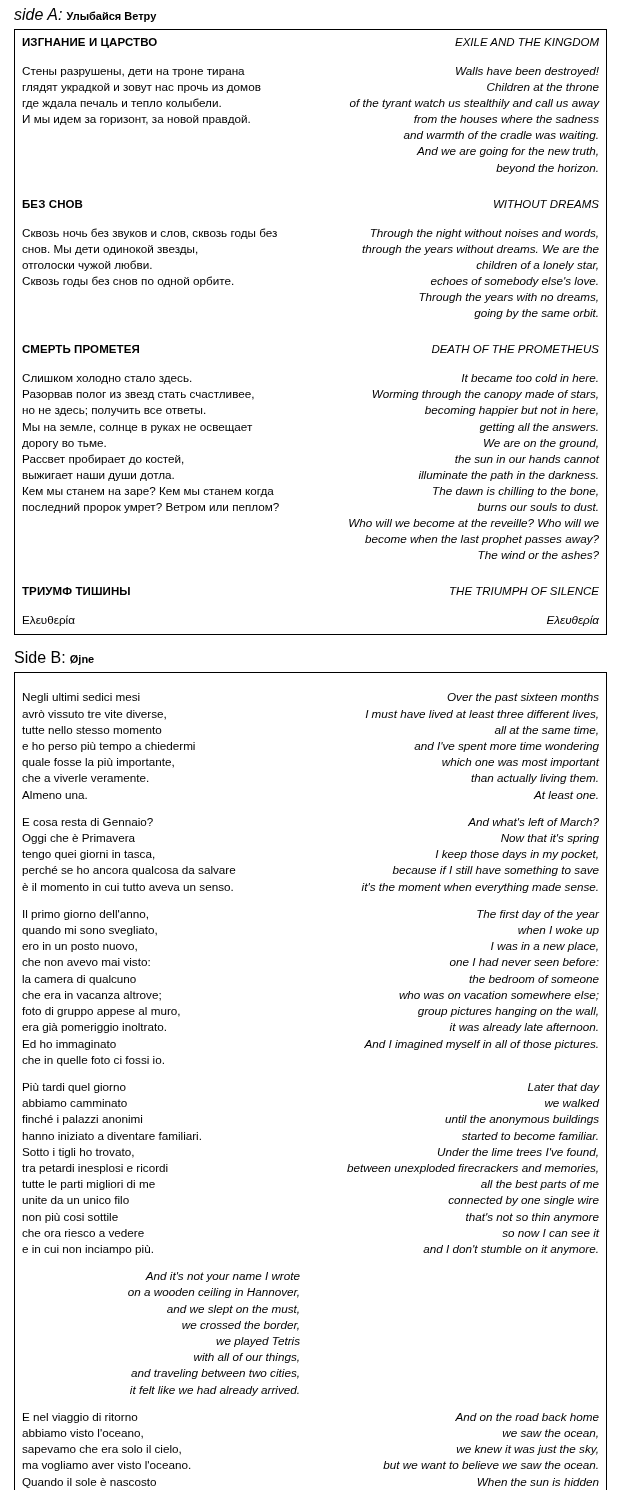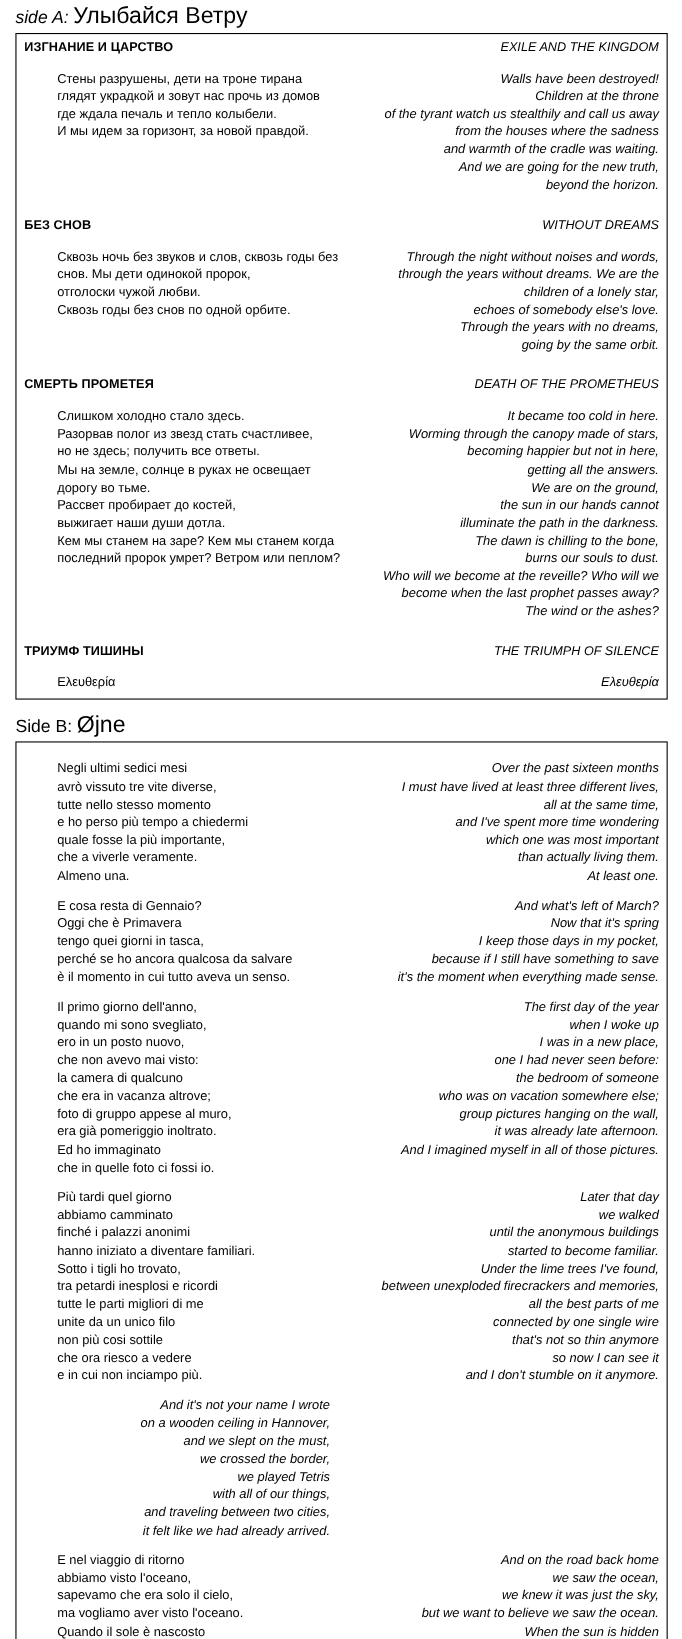--- a/index.html
+++ b/index.html
@@ -26,22 +26,22 @@
     white-space: nowrap;
   }
   .side-header .side-label {
     font-size: 16px;
     font-weight: normal;
   }
   .side-header.italic-label .side-label {
     font-style: italic;
   }
   .side-header .side-title {
-    font-size: 21px;
-    font-weight: normal;
+    font-size: 11px;
+    font-weight: bold;
   }
   .lyric-box {
     border: 1.5px solid #000000;
     box-sizing: border-box;
     margin: 0 13px 0 14px;
     padding: 5px 7px 6px 7px;
     background: #ffffff;
   }
   .song {
     display: block;
@@ -71,21 +71,20 @@
     justify-content: space-between;
     align-items: flex-start;
     margin-top: 13px;
   }
   .verse-orig {
     width: 300px;
     font-size: 11.7px;
     line-height: 16.1px;
     text-align: left;
     white-space: pre-line;
-    margin-left: 30px;
   }
   .verse-trans {
     width: 278px;
     font-size: 11.7px;
     line-height: 16.1px;
     font-style: italic;
     text-align: right;
     white-space: pre-line;
   }
   .song + .song {
@@ -136,21 +135,21 @@
       </div>
     </div>
 
     <div class="song">
       <div class="song-title-row">
         <div class="song-title-orig">БЕЗ СНОВ</div>
         <div class="song-title-trans">WITHOUT DREAMS</div>
       </div>
       <div class="verse-block">
         <div class="verse-orig">Сквозь ночь без звуков и слов, сквозь годы без
-снов. Мы дети одинокой пророк,
+снов. Мы дети одинокой звезды,
 отголоски чужой любви.
 Сквозь годы без снов по одной орбите.</div>
         <div class="verse-trans">Through the night without noises and words,
 through the years without dreams. We are the
 children of a lonely star,
 echoes of somebody else's love.
 Through the years with no dreams,
 going by the same orbit.</div>
       </div>
     </div>

